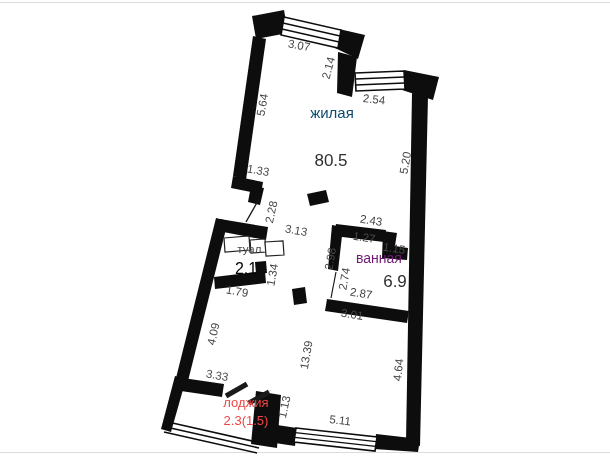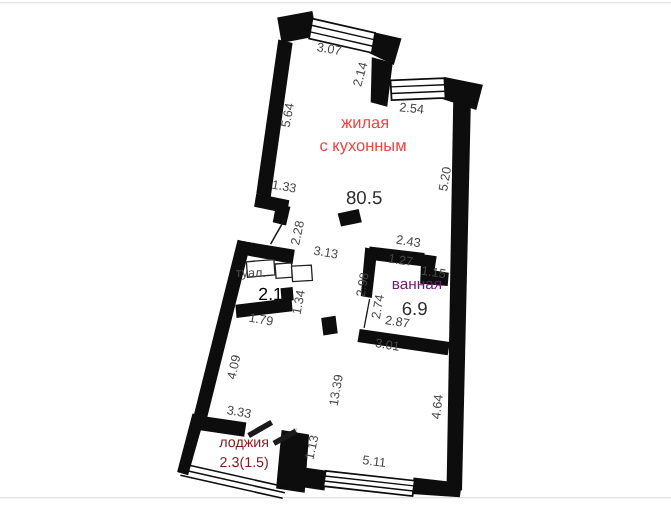--- a/index.html
+++ b/index.html
@@ -1,23 +1,23 @@
 <!DOCTYPE html>
 <html><head>
 <meta charset="utf-8">
 <style>
   html,body{margin:0;padding:0;background:#fff;}
   .stage{position:relative;width:610px;height:460px;background:#ffffff;overflow:hidden;
          font-family:"Liberation Sans",sans-serif;}
   .stage svg{position:absolute;left:0;top:0;}
   .lbl{position:absolute;white-space:nowrap;color:#474747;font-size:11.5px;line-height:1;
        transform:translate(-50%,-50%) rotate(var(--r,0deg));}
-  .room{font-size:15px;color:#ef4444;}
+  .room{font-size:15px;color:#0c4a6e;}
   .room-sm{font-size:11.5px;color:#4a4a4a;}
-  .room-md{font-size:13px;color:#7f1d1d;}
+  .room-md{font-size:13px;color:#ef4444;margin-left:24px;}
   .area{font-size:17px;color:#2e2e2e;}
   .area-md{font-size:16px;color:#000000;}
   .bath{font-size:14px;color:#701a75;}
   .wm{position:absolute;transform:translate(-50%,-50%);font:italic 40px "DejaVu Serif",serif;
       color:#c4c4c4;opacity:.6;}
   .hairline{position:absolute;left:0;width:610px;height:1px;background:#dcdcdc;}
 </style>
 </head>
 <body>
 
@@ -94,27 +94,26 @@
     </g>
 
     <g fill="#ffffff" stroke="#222222" stroke-width="1.2">
       <polygon points="224,238 249,236 250,250 225,252"></polygon>
       <polygon points="250,240 265,239 266,252 251,253"></polygon>
       <polygon points="265,242 283,241 284,255 266,256"></polygon>
     </g>
   </svg>
 
   <div class="lbl room" style="left:332px;top:112px">жилая</div>
-  <div class="lbl room" style="left:330px;top:133px">с кухонным</div>
-  <div class="lbl area" style="left:331px;top:180px">80.5</div>
+  <div class="lbl area" style="left:331px;top:160px">80.5</div>
 
   <div class="lbl bath" style="left:379px;top:258px">ванная</div>
-  <div class="lbl area" style="left:377px;top:281px">6.9</div>
+  <div class="lbl area" style="left:395px;top:281px">6.9</div>
 
-  <div class="lbl room-sm" style="left:228px;top:250px">туал.</div>
+  <div class="lbl room-sm" style="left:251px;top:250px">туал.</div>
   <div class="lbl area-md" style="left:246px;top:269px">2.1</div>
 
   <div class="lbl room-md" style="left:222px;top:402px">лоджия</div>
   <div class="lbl room-md" style="left:222px;top:420px">2.3(1.5)</div>
 
   <div class="lbl" style="left:299px;top:46px;--r:10deg">3.07</div>
   <div class="lbl" style="left:329px;top:68px;--r:-75deg">2.14</div>
   <div class="lbl" style="left:374px;top:100px;--r:6deg">2.54</div>
   <div class="lbl" style="left:263px;top:105px;--r:-80deg">5.64</div>
   <div class="lbl" style="left:406px;top:163px;--r:-80deg">5.20</div>

